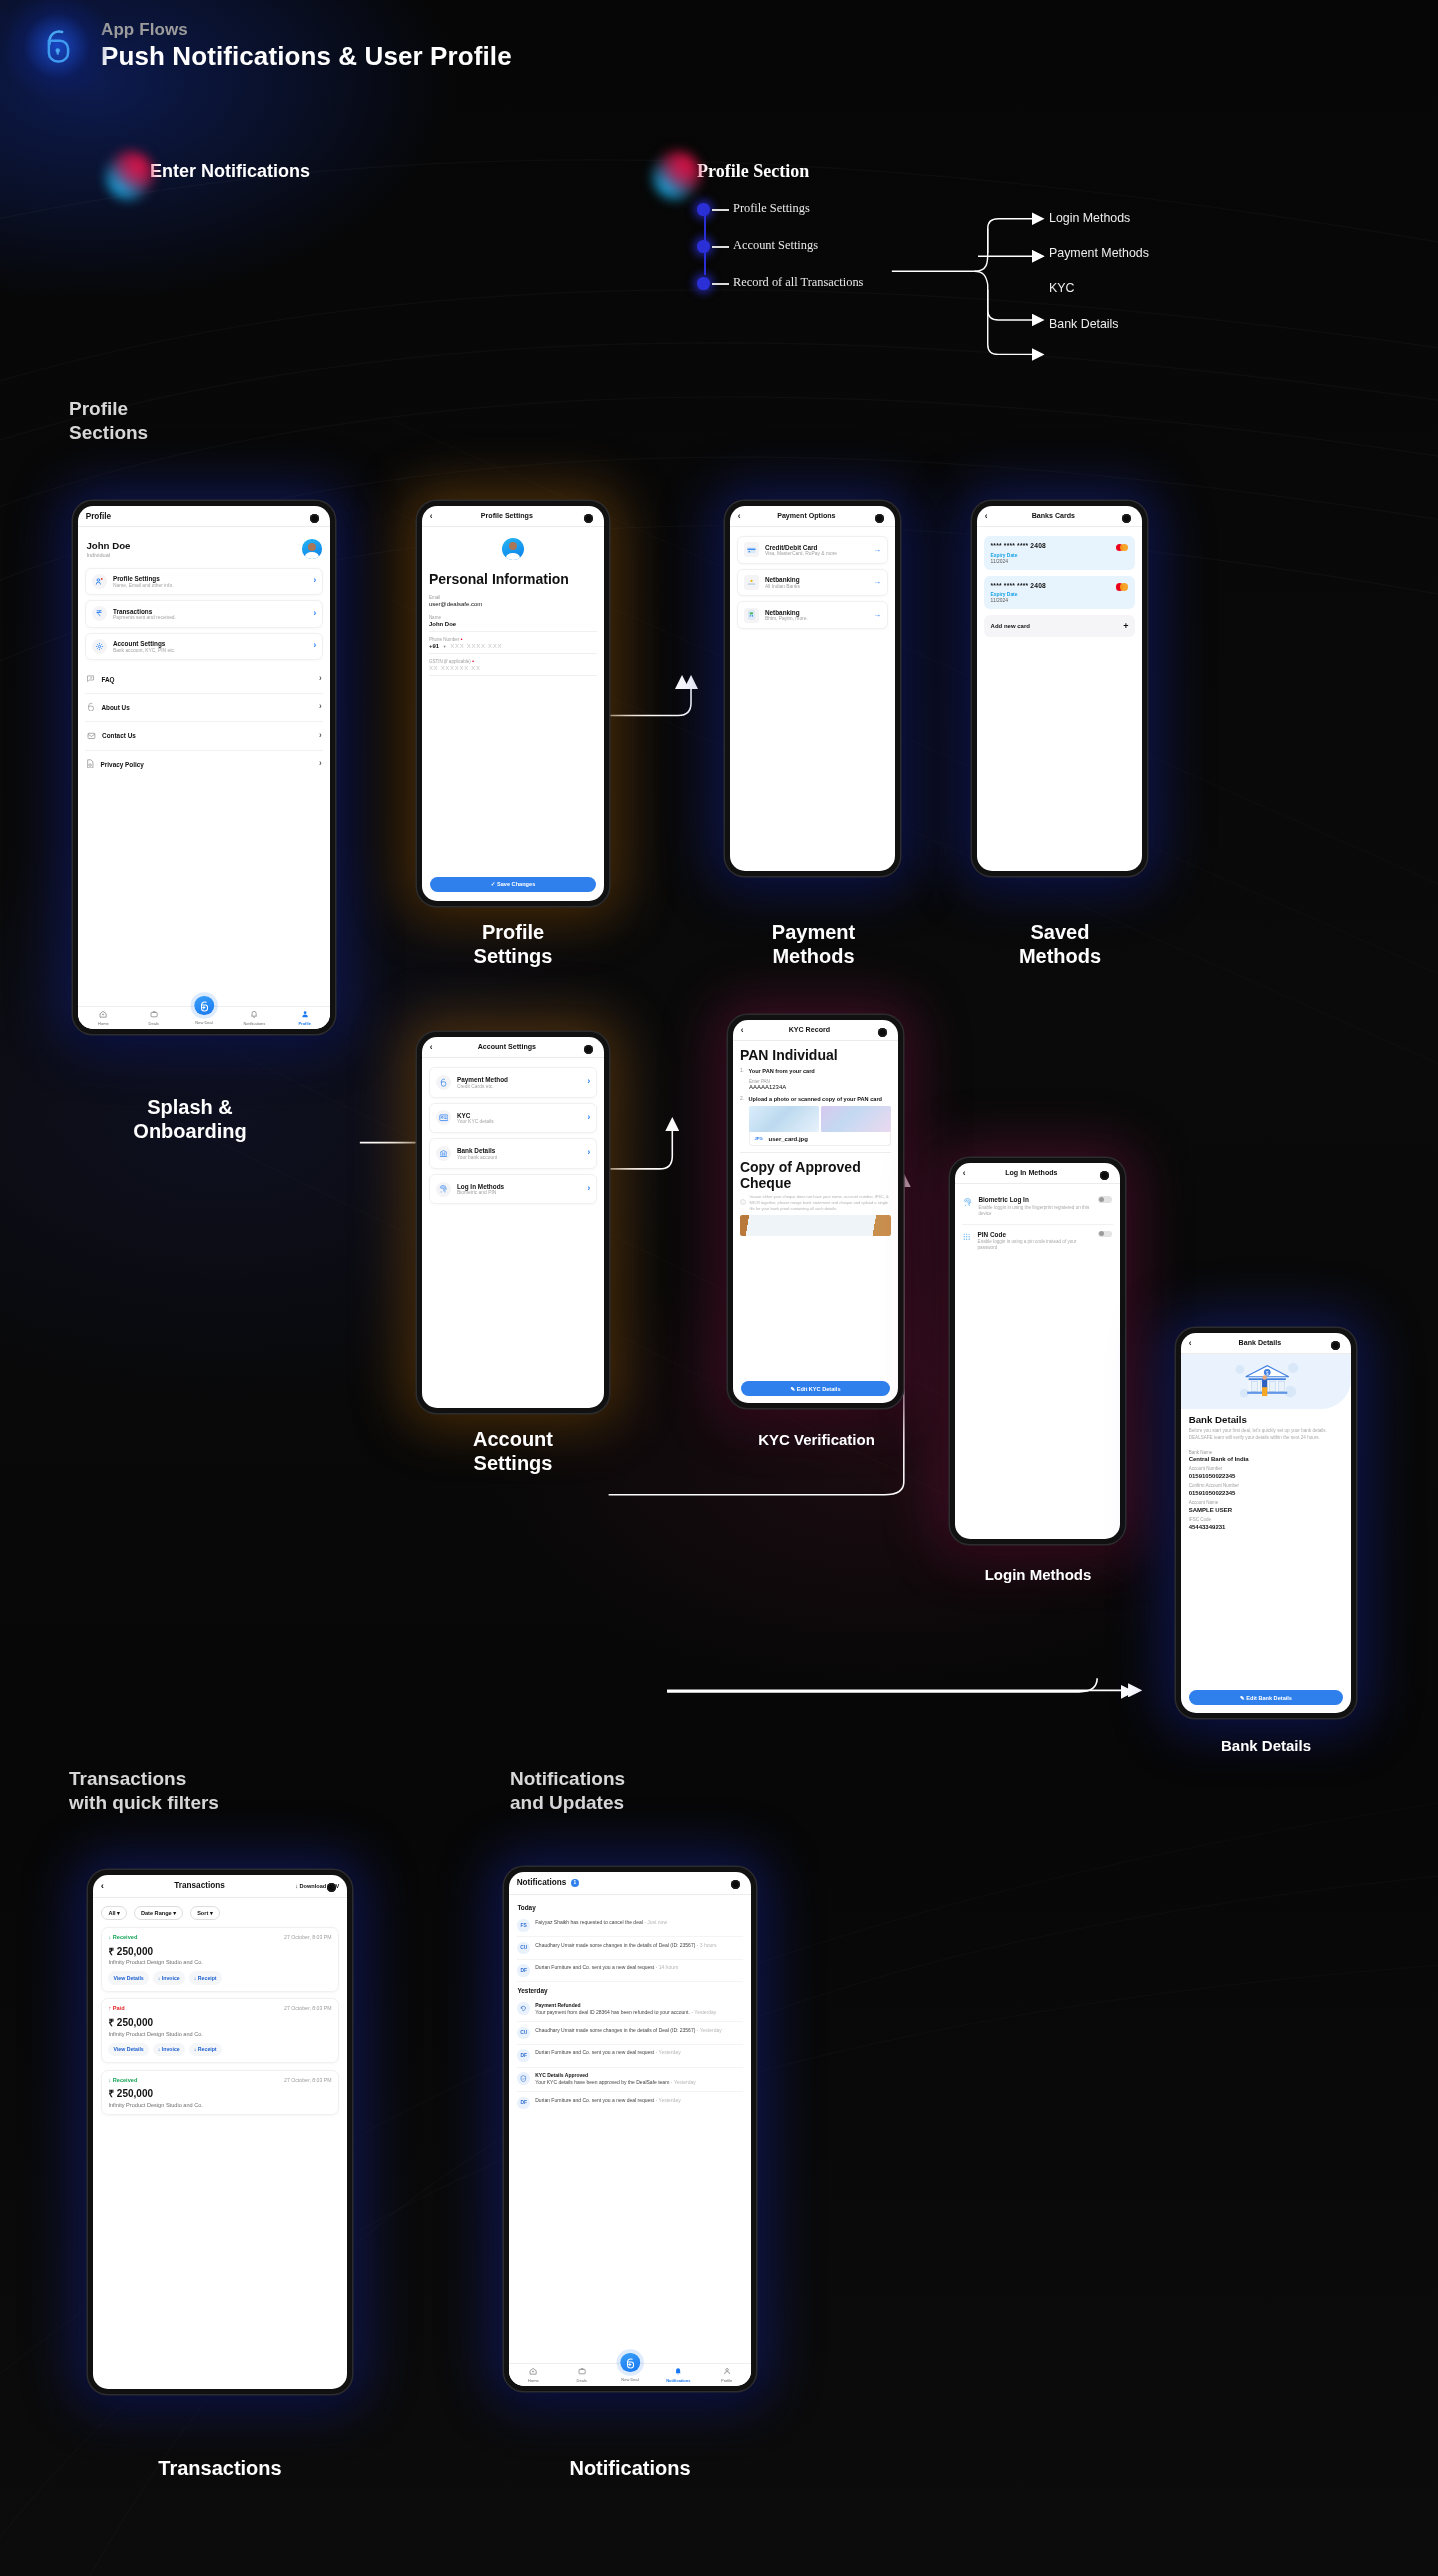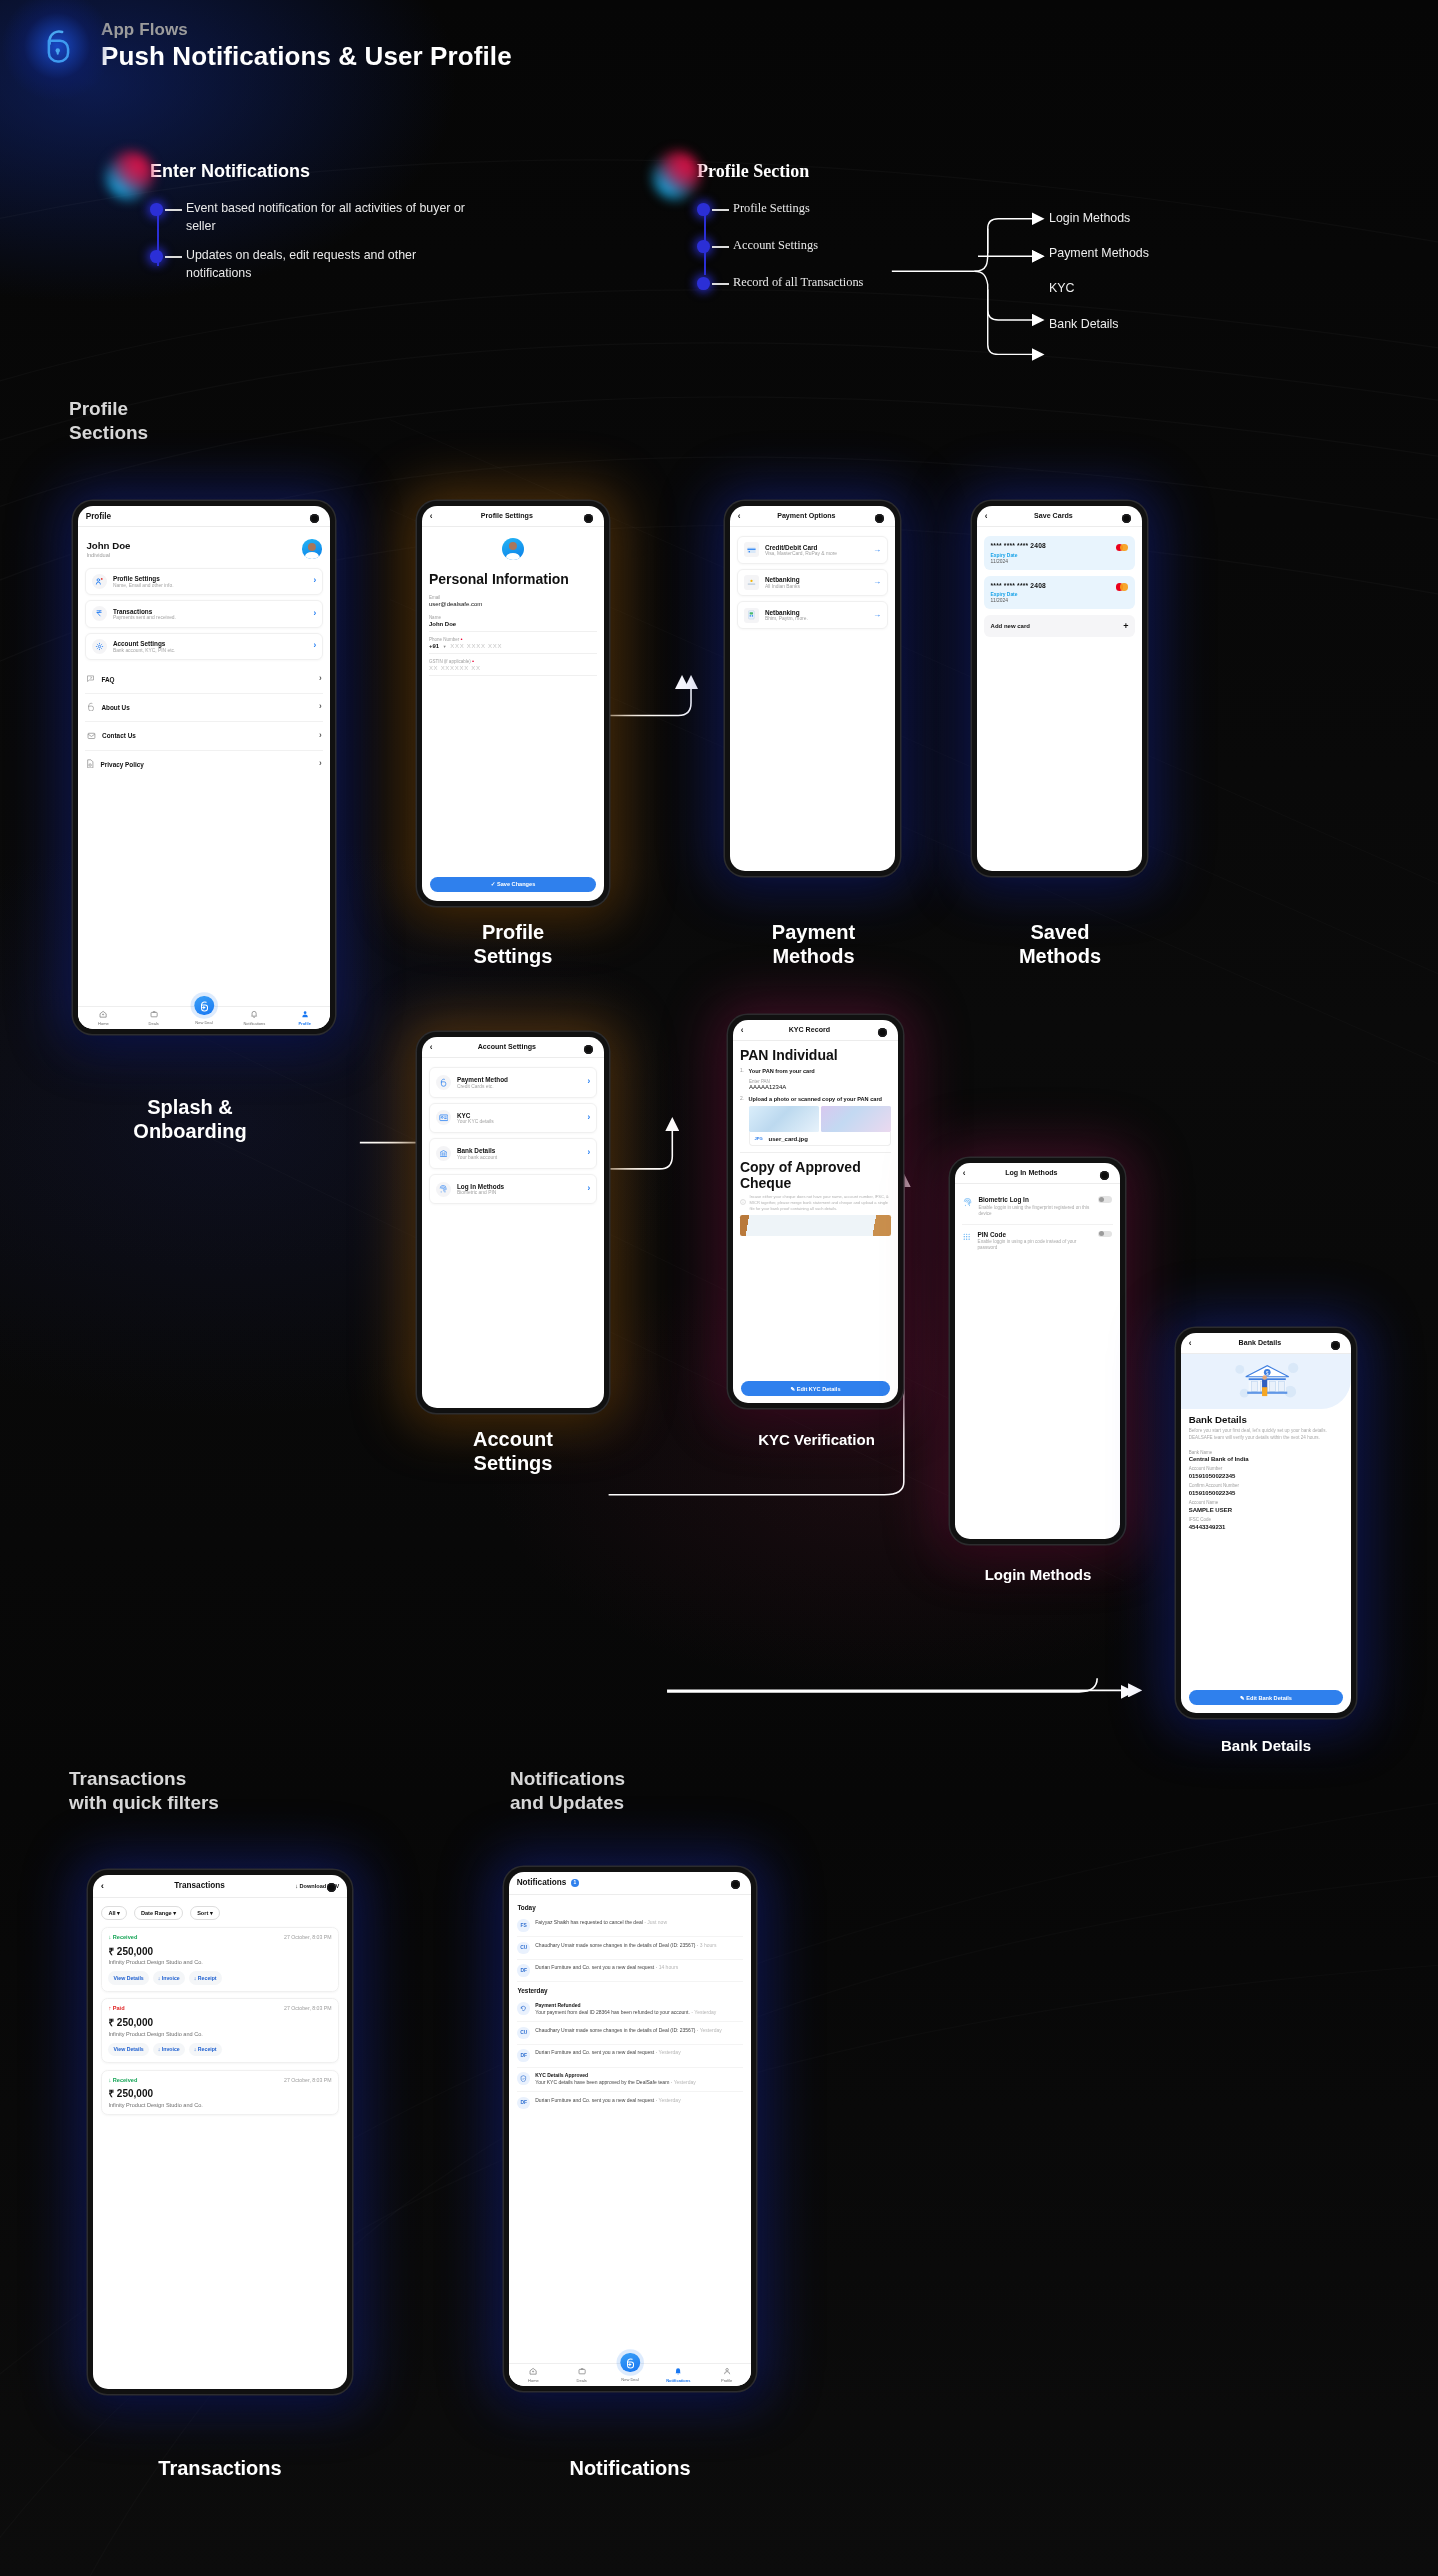--- a/index.html
+++ b/index.html
@@ -203,33 +203,20 @@
   </div>
   <div class="hdr-txt">
     <div class="eyebrow">App Flows</div>
     <div class="title">Push Notifications &amp; User Profile</div>
   </div>
 </div>
 
 <div class="info-col" style="left:150px; top:161px; width:315px;">
   <div class="orb"></div>
   <div class="info-title">Enter Notifications</div>
-  <div class="bullets">
-    <div class="bullet-rail"></div>
-    <div class="brow">
-      <span class="bdot"></span>
-        <span class="bline"></span>
-      <span class="btxt">Event based notification for all activities of buyer or seller</span>
-    </div>
-    <div class="brow">
-      <span class="bdot"></span>
-        <span class="bline"></span>
-      <span class="btxt">Updates on deals, edit requests and other notifications</span>
-    </div>
-  </div>
 </div>
 
 <div class="info-col" style="left:697px; top:161px; width:225px;font-family:Liberation Serif, serif;">
   <div class="orb"></div>
   <div class="info-title">Profile Section</div>
   <div class="bullets">
     <div class="bullet-rail"></div>
     <div class="brow" style="margin-bottom:19.5px;">
       <span class="bdot"></span>
         <span class="bline"></span>
@@ -523,21 +510,21 @@
   </div>
 </div>
 <div class="cap" style="left:716px; top:920px; width:195px; white-space:pre-line;">Payment
 Methods</div>
 
 <div class="phone glow-b" style="left:972px; top:501px; width:175px; height:375px;">
   <div class="screen">
     <div class="punch"></div>
     <div class="appbar">
       <span class="chev">‹</span>
-      <span class="ttl" style="margin-left:-4.5px;">Save Cards</span>
+      <span class="ttl" style="margin-left:-4.5px;">Banks Cards</span>
       <span style="width:10.5px"></span>
     </div>
     <div class="body">
       <div class="ccard" style="margin-top:3px;">
         <div class="num">**** **** **** 2408</div>
         <div class="el">Expiry Date</div>
         <div class="ed">11/2024</div>
         <span class="mc">
             <i class="a"></i>
             <i class="b"></i>

